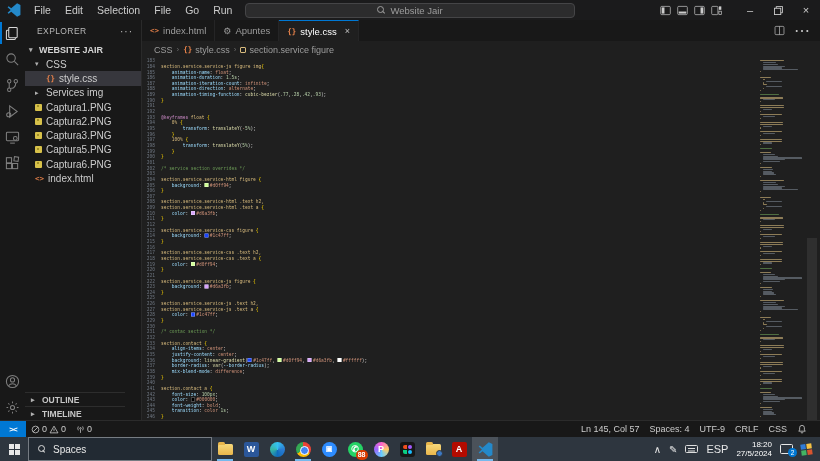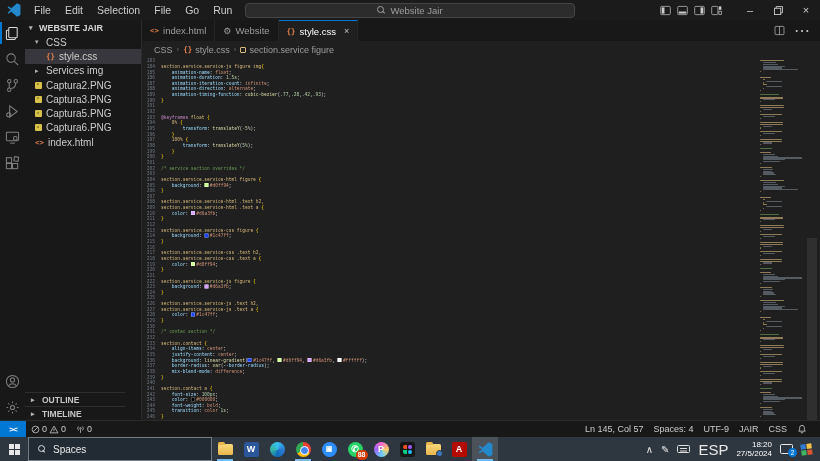--- a/index.html
+++ b/index.html
@@ -264,36 +264,44 @@
       <div class="act-item">
         <svg width="15" height="15" viewBox="0 0 16 16">
             <circle cx="8" cy="8" r="2.2"></circle>
             <path d="M8 1.6 V3.4 M8 12.6 V14.4 M1.6 8 H3.4 M12.6 8 H14.4 M3.5 3.5 L4.8 4.8 M11.2 11.2 L12.5 12.5 M12.5 3.5 L11.2 4.8 M4.8 11.2 L3.5 12.5"></path>
           </svg>
       </div>
     </div>
   </div>
 
   <div class="sidebar">
+    <div class="sidebar-header">
+      <span>EXPLORER</span>
+      <span class="dots">···</span>
+    </div>
     <div class="section-label">
       <span class="chev">▾</span>
       <span>WEBSITE JAIR</span>
     </div>
     <div class="tree" id="tree">
         <div class="tree-row">
           <span class="chev">▾</span>
           <span>CSS</span>
         </div>
         <div class="tree-row ind2 selected">
           <span class="fi fi-css">{}</span>
           <span>style.css</span>
         </div>
         <div class="tree-row">
           <span class="chev">▸</span>
           <span>Services img</span>
+        </div>
+        <div class="tree-row">
+          <span class="fi-img"></span>
+          <span>Captura1.PNG</span>
         </div>
         <div class="tree-row">
           <span class="fi-img"></span>
           <span>Captura2.PNG</span>
         </div>
         <div class="tree-row">
           <span class="fi-img"></span>
           <span>Captura3.PNG</span>
         </div>
         <div class="tree-row">
@@ -321,21 +329,21 @@
       </div>
   </div>
 
   <div class="tabbar" id="tabbar">
       <div class="tab">
         <span class="fi fi-html">&lt;&gt;</span>
         <span>index.html</span>
       </div>
       <div class="tab">
         <span style="color:#9d9d9d;font-size:9px">⚙</span>
-        <span>Website</span>
+        <span>Apuntes</span>
       </div>
       <div class="tab active">
         <span class="fi fi-css">{}</span>
         <span>style.css</span>
         <span class="close">×</span>
       </div>
       <div class="tab-actions">
         <svg width="11" height="11" viewBox="0 0 16 16">
           <rect x="1.5" y="2" width="13" height="12" rx="1.5" fill="none" stroke="#c0c0c0"></rect>
           <path d="M8 2 V14" stroke="#c0c0c0"></path>
@@ -579,21 +587,21 @@
       <svg width="9" height="9" viewBox="0 0 16 16" style="stroke:#ccc;fill:none;stroke-width:1.3">
           <circle cx="8" cy="6" r="1.4"></circle>
           <path d="M8 8 V14 M4.2 2.5 a6.5 6.5 0 0 0 0 7 M11.8 2.5 a6.5 6.5 0 0 1 0 7"></path>
         </svg>
       <span>0</span>
     </div>
     <div class="sb-right" id="sb-right">
         <div class="sb-item">Ln 145, Col 57</div>
         <div class="sb-item">Spaces: 4</div>
         <div class="sb-item">UTF-9</div>
-        <div class="sb-item">JAIR</div>
+        <div class="sb-item">CRLF</div>
         <div class="sb-item">CSS</div>
         <div class="sb-item">
           <svg width="10" height="10" viewBox="0 0 16 16" style="stroke:#ccc;fill:none;stroke-width:1.3">
             <path d="M8 2.2 a3.8 3.8 0 0 0 -3.8 3.8 V9.5 L2.8 11.5 H13.2 L11.8 9.5 V6 A3.8 3.8 0 0 0 8 2.2 Z M6.5 13 a1.5 1.5 0 0 0 3 0"></path>
           </svg>
         </div>
       </div>
   </div>
 
   <div class="taskbar">
@@ -650,21 +658,21 @@
       </div>
     <div class="tb-icon open frontmost">
       <svg width="15" height="15" viewBox="0 0 100 100">
           <polygon points="72,2 30,38 12,24 4,30 26,50 4,70 12,76 30,62 72,98 96,86 96,14" fill="#2489ca"></polygon>
         </svg>
     </div>
     <div class="tray">
       <span class="tray-glyph">∧</span>
       <span class="tray-glyph">✎</span>
       <span class="kbd-icon"></span>
-      <span class="tray-glyph" style="font-size:15px">ESP</span>
+      <span class="tray-glyph" style="font-size:11px">ESP</span>
       <div class="clock">
         <div>18:20</div>
         <div>27/5/2024</div>
       </div>
       <span class="notif">
         <span class="nbadge">2</span>
       </span>
       <span class="widgets">
           <i></i>
           <i></i>

